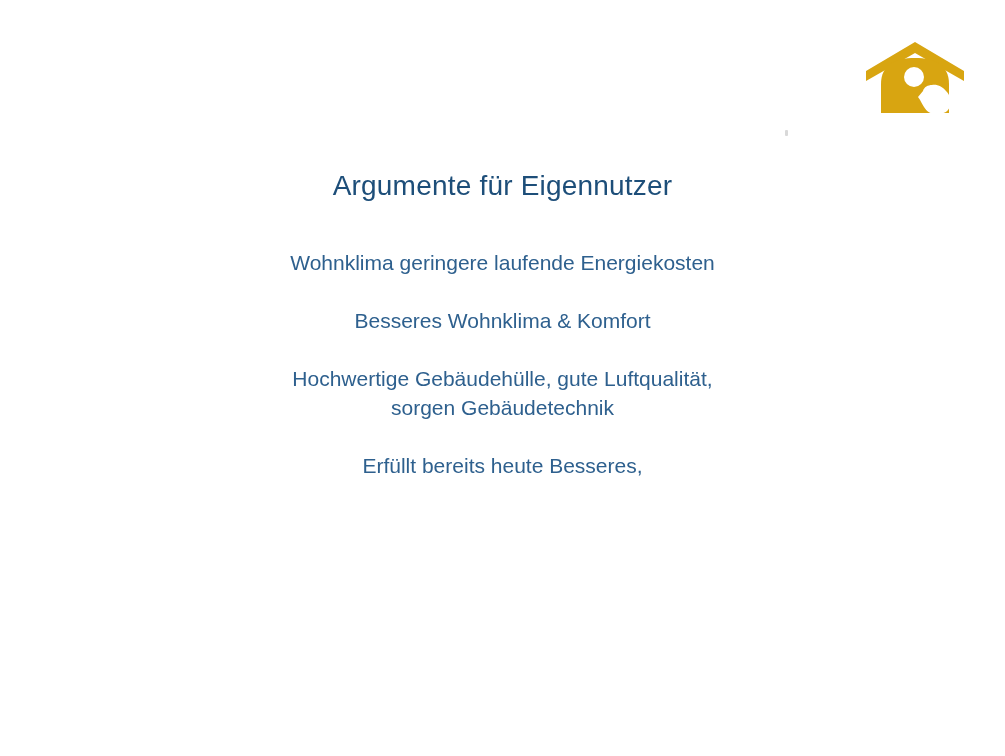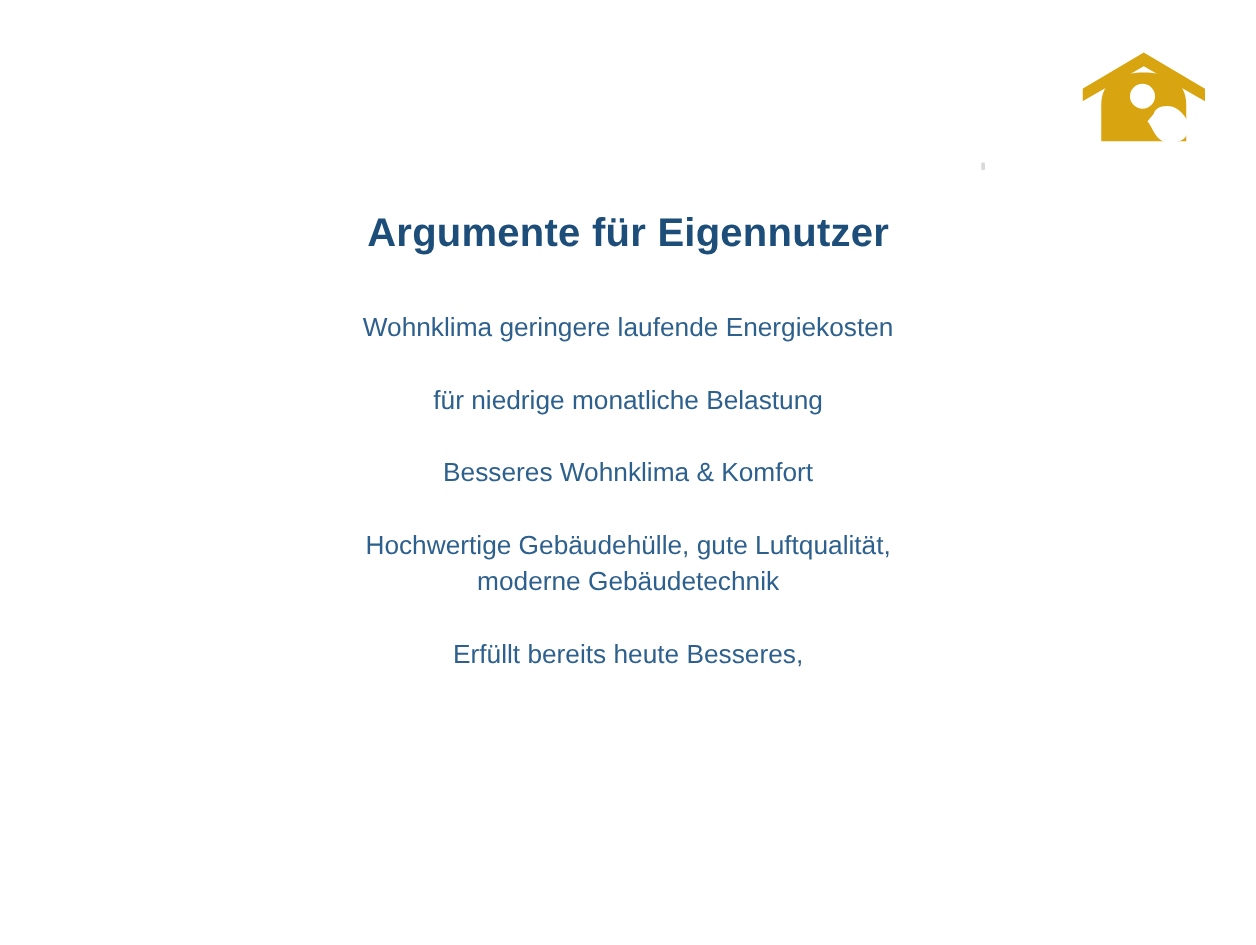--- a/index.html
+++ b/index.html
@@ -37,23 +37,23 @@
     border-radius: 1px;
   }
   .content {
     position: absolute;
     top: 166px;
     left: 0;
     width: 100%;
     text-align: center;
   }
   .slide-title {
-    font-size: 32px;
+    font-size: 28px;
     line-height: 40px;
-    font-weight: 700;
+    font-weight: 400;
     color: var(--title-blue);
     letter-spacing: 0.2px;
   }
   .para {
     font-size: 21px;
     line-height: 29px;
     color: var(--body-blue);
     margin-top: 29px;
     font-weight: 400;
   }
@@ -85,30 +85,29 @@
 
   <div class="content">
 
     <h1 class="slide-title">Argumente für Eigennutzer</h1>
 
     <div class="para first">
       <span class="line">Wohnklima geringere laufende Energiekosten</span>
     </div>
 
     <div class="para">
-      <span class="line">für niedrige monatliche Belastung</span>
     </div>
 
     <div class="para">
       <span class="line">Besseres Wohnklima &amp; Komfort</span>
     </div>
 
     <div class="para">
       <span class="line">Hochwertige Gebäudehülle, gute Luftqualität,</span>
-      <span class="line">moderne Gebäudetechnik</span>
+      <span class="line">sorgen Gebäudetechnik</span>
     </div>
 
     <div class="para">
       <span class="line">Erfüllt bereits heute Besseres,</span>
     </div>
 
   </div>
 </div>
 
 </body></html>

